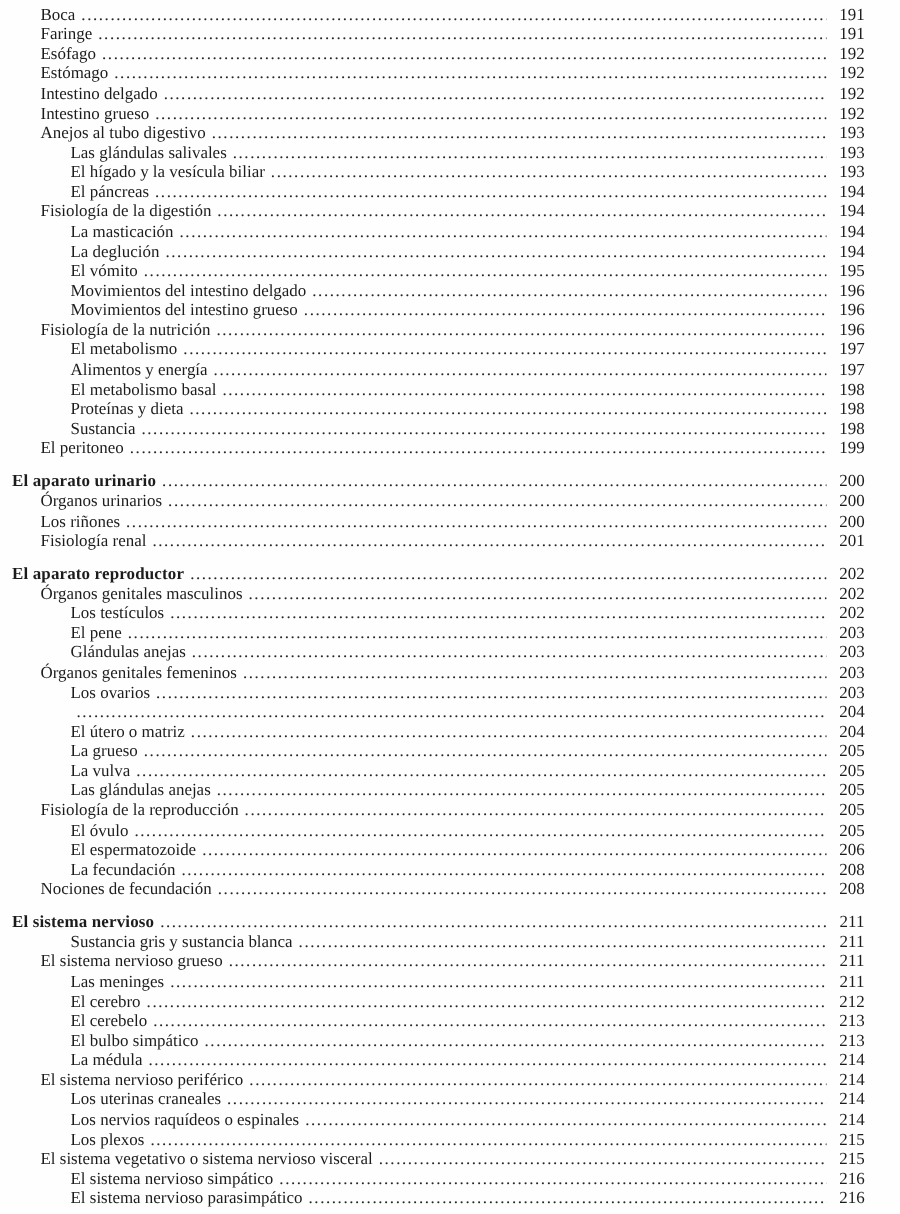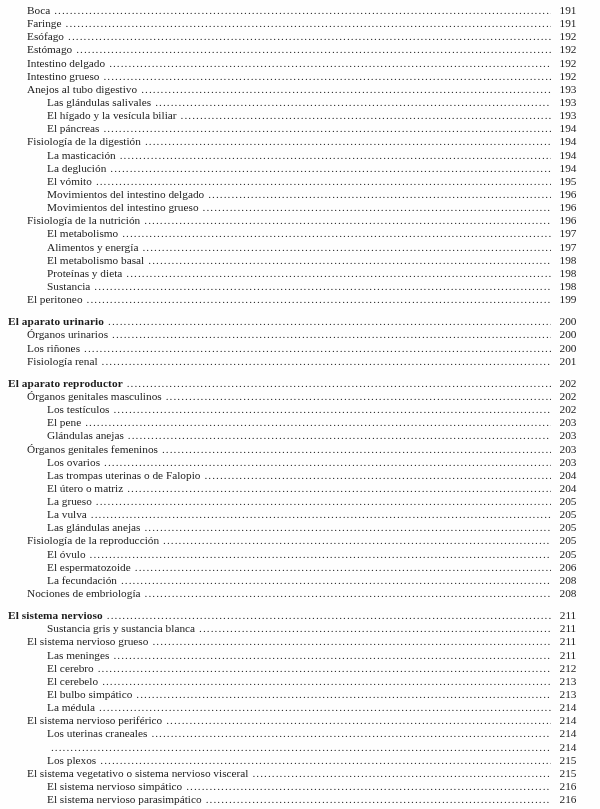--- a/index.html
+++ b/index.html
@@ -227,21 +227,20 @@
     <span class="label">Órganos genitales femeninos</span>
     <span class="leader" aria-hidden="true">................................................................................................................................................................................................................................................................................................................................</span>
     <span class="pagenum">203</span>
   </div>
       <div class="row l2">
     <span class="label">Los ovarios</span>
     <span class="leader" aria-hidden="true">................................................................................................................................................................................................................................................................................................................................</span>
     <span class="pagenum">203</span>
   </div>
       <div class="row l2">
-    <span class="label">Las trompas uterinas o de Falopio</span>
     <span class="leader" aria-hidden="true">................................................................................................................................................................................................................................................................................................................................</span>
     <span class="pagenum">204</span>
   </div>
       <div class="row l2">
     <span class="label">El útero o matriz</span>
     <span class="leader" aria-hidden="true">................................................................................................................................................................................................................................................................................................................................</span>
     <span class="pagenum">204</span>
   </div>
       <div class="row l2">
     <span class="label">La grueso</span>
@@ -272,21 +271,21 @@
     <span class="label">El espermatozoide</span>
     <span class="leader" aria-hidden="true">................................................................................................................................................................................................................................................................................................................................</span>
     <span class="pagenum">206</span>
   </div>
       <div class="row l2">
     <span class="label">La fecundación</span>
     <span class="leader" aria-hidden="true">................................................................................................................................................................................................................................................................................................................................</span>
     <span class="pagenum">208</span>
   </div>
       <div class="row l1">
-    <span class="label">Nociones de embriología</span>
+    <span class="label">Nociones de fecundación</span>
     <span class="leader" aria-hidden="true">................................................................................................................................................................................................................................................................................................................................</span>
     <span class="pagenum">208</span>
   </div>
       <div class="row l0 bold gap">
     <span class="label">El sistema nervioso</span>
     <span class="leader" aria-hidden="true">................................................................................................................................................................................................................................................................................................................................</span>
     <span class="pagenum">211</span>
   </div>
       <div class="row l2">
     <span class="label">Sustancia gris y sustancia blanca</span>
@@ -327,20 +326,21 @@
     <span class="label">El sistema nervioso periférico</span>
     <span class="leader" aria-hidden="true">................................................................................................................................................................................................................................................................................................................................</span>
     <span class="pagenum">214</span>
   </div>
       <div class="row l2">
     <span class="label">Los uterinas craneales</span>
     <span class="leader" aria-hidden="true">................................................................................................................................................................................................................................................................................................................................</span>
     <span class="pagenum">214</span>
   </div>
       <div class="row l2">
+    <span class="label">Los nervios raquídeos o espinales</span>
     <span class="leader" aria-hidden="true">................................................................................................................................................................................................................................................................................................................................</span>
     <span class="pagenum">214</span>
   </div>
       <div class="row l2">
     <span class="label">Los plexos</span>
     <span class="leader" aria-hidden="true">................................................................................................................................................................................................................................................................................................................................</span>
     <span class="pagenum">215</span>
   </div>
       <div class="row l1">
     <span class="label">El sistema vegetativo o sistema nervioso visceral</span>

